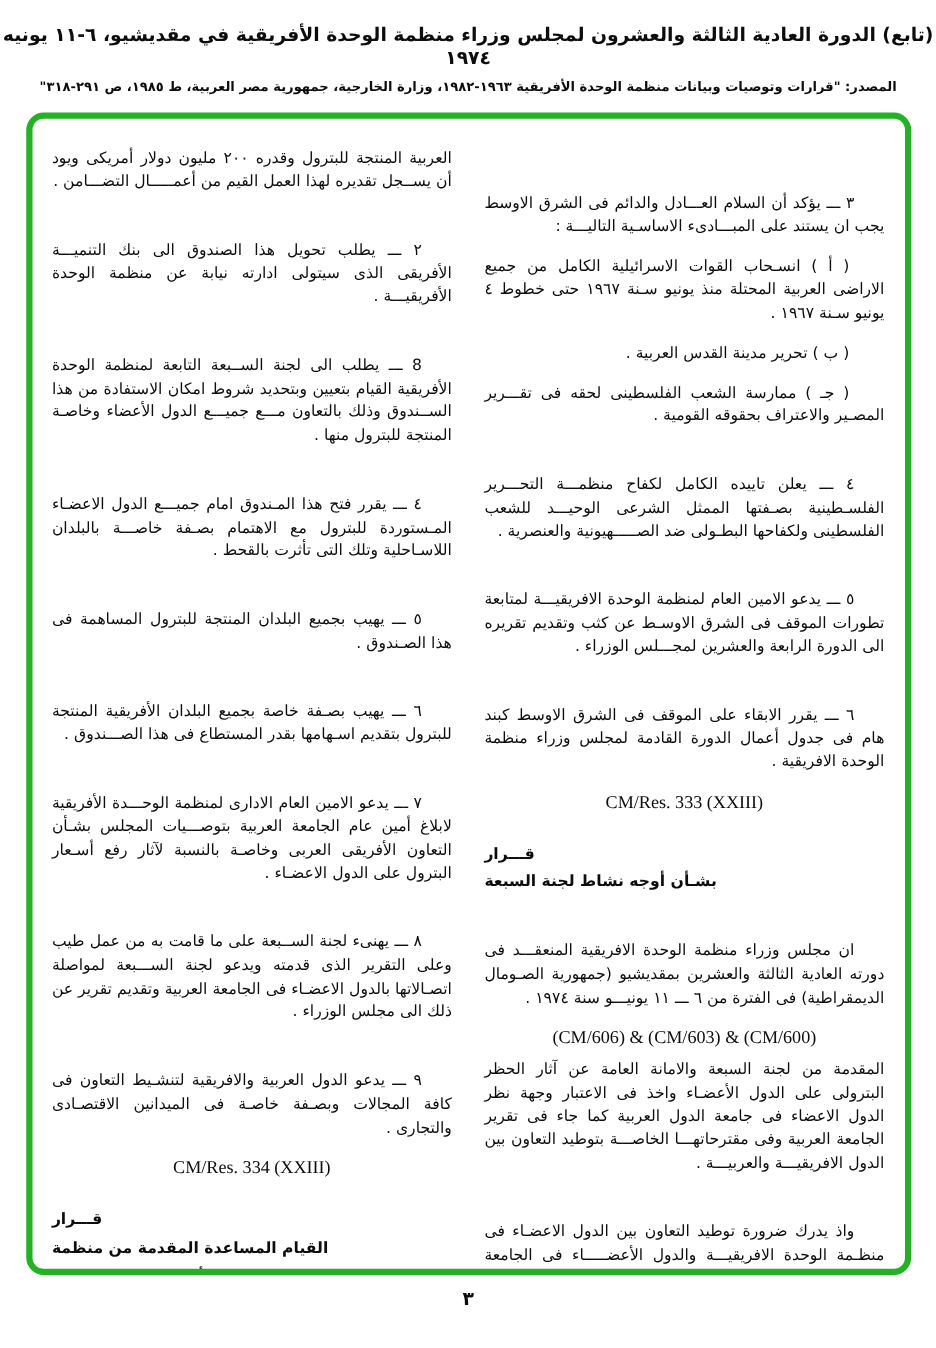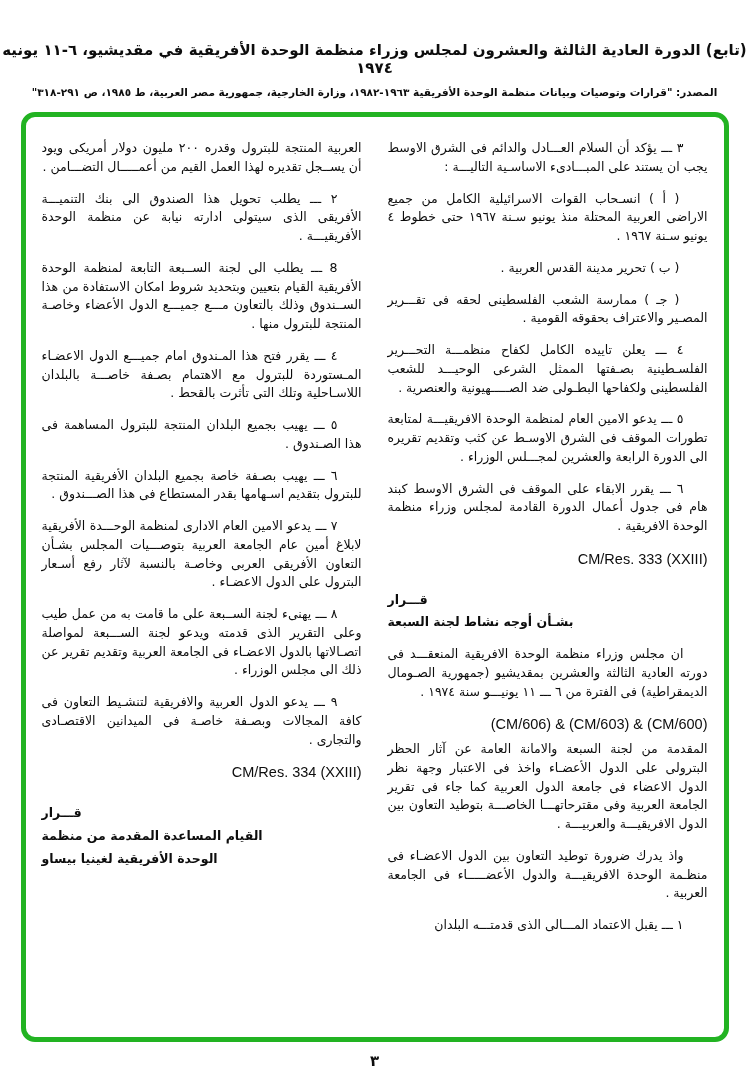--- a/index.html
+++ b/index.html
@@ -1,35 +1,35 @@
 <!DOCTYPE html>
 <html lang="ar"><head>
 <meta charset="utf-8">
 <style>
   html,body{margin:0;padding:0;background:#ffffff;}
   body{
     width:749px;height:1078px;overflow:hidden;
     font-family:"DejaVu Sans", sans-serif;color:#0d0d0d;
   }
-  .page-header{padding-top:41px;text-align:center;}
+  .page-header{padding-top:19px;text-align:center;}
   .hdr-title{font-size:15px;font-weight:bold;direction:rtl;}
   .hdr-source{font-size:10.5px;font-weight:bold;direction:rtl;margin-top:9px;}
   .content-box{
     box-sizing:border-box;width:708px;height:930px;
     margin:14px auto 0;border:5px solid #22b322;border-radius:14px;
     padding:22px 16px 10px;overflow:hidden;background:#fff;
   }
   .columns{display:flex;gap:26px;direction:rtl;height:100%;}
   .col{flex:1 1 0;font-size:12.5px;line-height:1.5;direction:rtl;}
   .blk{margin:0 0 13px;}
-  .para{text-align:justify;text-indent:24px;}
+  .para{text-align:justify;text-indent:24px;margin-top:36px;}
   .cont{text-align:justify;text-indent:0;}
   .sub{text-align:justify;text-indent:28px;}
   .center{text-align:left;font-weight:bold;}
-  .latin,.cmres{direction:ltr;text-align:right;font-family:Liberation Sans, sans-serif;font-size:14.5px;text-indent:0;}
+  .latin,.cmres{direction:ltr;text-align:center;font-family:Liberation Serif, serif;font-size:14.5px;text-indent:0;}
   .cmres{margin:10px 0 20px;}
   .tight{margin-bottom:4px;}
   .page-footer{text-align:center;}
   .page-number{display:inline-block;font-weight:bold;font-size:15px;margin-top:10px;}
 </style>
 </head>
 <body>
 
 <header class="page-header">
   <div class="hdr-title">(تابع) الدورة العادية الثالثة والعشرون لمجلس وزراء منظمة الوحدة الأفريقية في مقديشيو، ٦-١١ يونيه ١٩٧٤</div>

